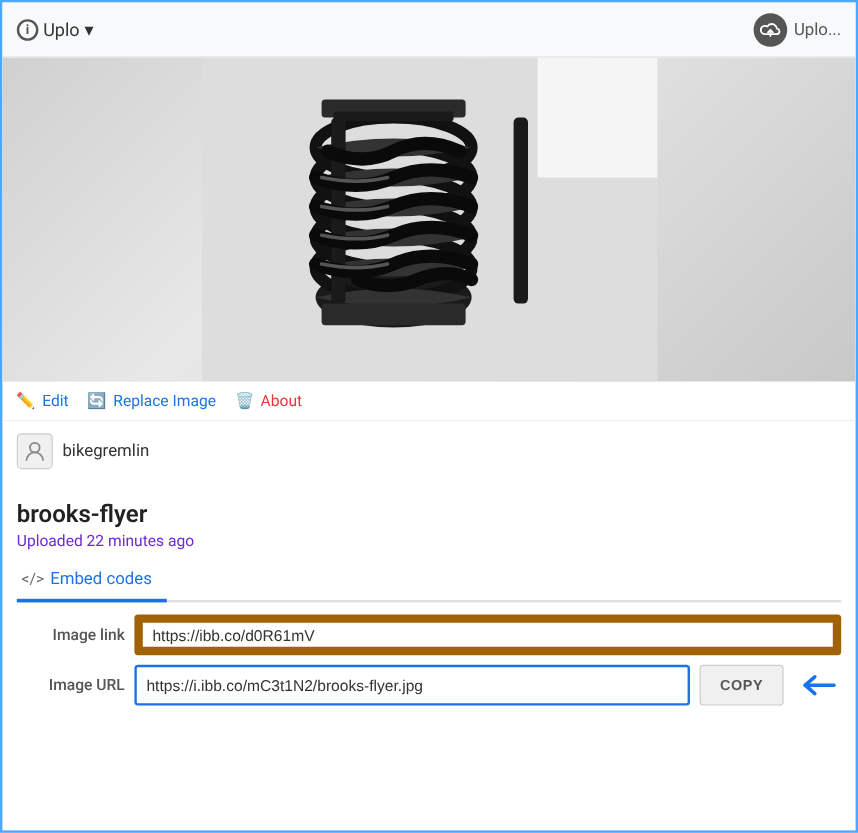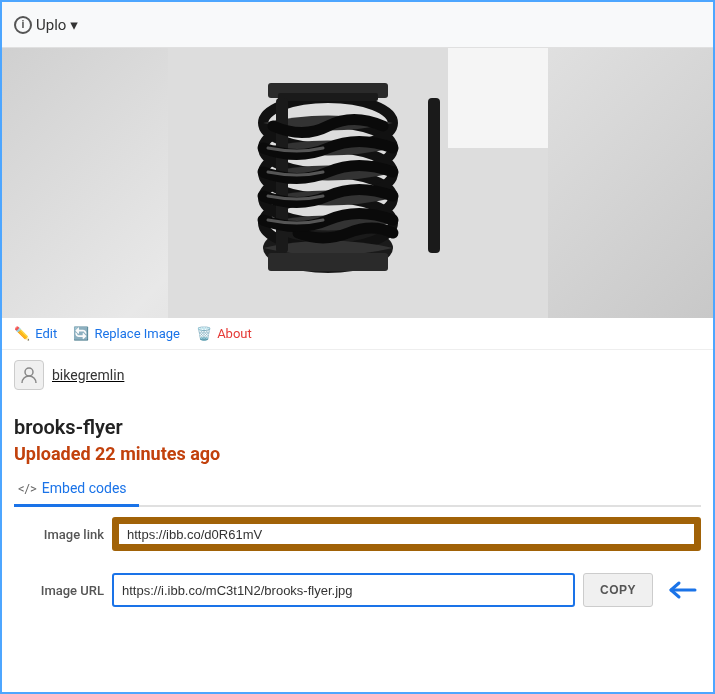--- a/index.html
+++ b/index.html
@@ -113,21 +113,20 @@
     .action-btn.delete {
       color: #e53935;
     }
 
     
     .user-info {
       display: flex;
       align-items: center;
       gap: 8px;
       padding: 10px 12px 4px;
-      text-decoration: underline;
     }
     .avatar {
       width: 30px;
       height: 30px;
       border: 1px solid #ccc;
       border-radius: 4px;
       display: flex;
       align-items: center;
       justify-content: center;
       background: #f0f0f0;
@@ -139,24 +138,23 @@
 
     
     .image-title {
       font-size: 20px;
       font-weight: 600;
       color: #222;
       padding: 4px 12px 2px;
       margin-top: 17px;
     }
     .upload-time {
-      font-size: 18px;
-      color: #c2410c;
+      font-size: 13px;
+      color: #6d28d9;
       padding: 2px 12px 8px;
-      font-weight: bold;
     }
 
     
     .tabs-bar {
       display: flex;
       border-bottom: 2px solid #e0e0e0;
       margin: 0 12px;
     }
     .tab-item {
       display: flex;
@@ -186,21 +184,21 @@
       text-align: center;
       font-size: 13px;
       color: #999;
       margin-bottom: 8px;
     }
 
     
     .link-row {
       display: flex;
       align-items: center;
-      margin-bottom: 22px;
+      margin-bottom: 8px;
       gap: 8px;
     }
     .link-label {
       font-size: 13px;
       color: #555;
       font-weight: 500;
       width: 90px;
       text-align: right;
       flex-shrink: 0;
     }
@@ -244,20 +242,29 @@
     }
   </style>
 </head>
 <body>
 
 <div class="header">
   <div class="header-about">
     <div class="about-icon">i</div>
     <span>Uplo</span>
     <span>▾</span>
+  </div>
+  <div class="header-upload">
+    <div class="upload-cloud">
+      <svg width="18" height="14" viewBox="0 0 18 14" fill="none">
+        <path d="M14.5 6.5C14.5 4.0 12.5 2.0 10.0 2.0C8.5 2.0 7.2 2.8 6.4 4.0C5.9 3.7 5.3 3.5 4.5 3.5C2.6 3.5 1.0 5.0 1.0 6.9C1.0 8.9 2.6 10.5 4.5 10.5H14.0C15.4 10.5 16.5 9.4 16.5 8.0C16.5 7.1 16.0 6.4 15.2 6.0" stroke="white" stroke-width="1.5" fill="none"></path>
+        <path d="M9 12V7M9 7L7 9M9 7L11 9" stroke="white" stroke-width="1.5" stroke-linecap="round"></path>
+      </svg>
+    </div>
+    <span>Uplo...</span>
   </div>
 </div>
 
 <div class="image-area">
   <div class="image-placeholder">
 
     <svg class="spring-svg" viewBox="0 0 380 270" xmlns="http://www.w3.org/2000/svg">
 
       <rect width="380" height="270" fill="#ddd"></rect>
 

